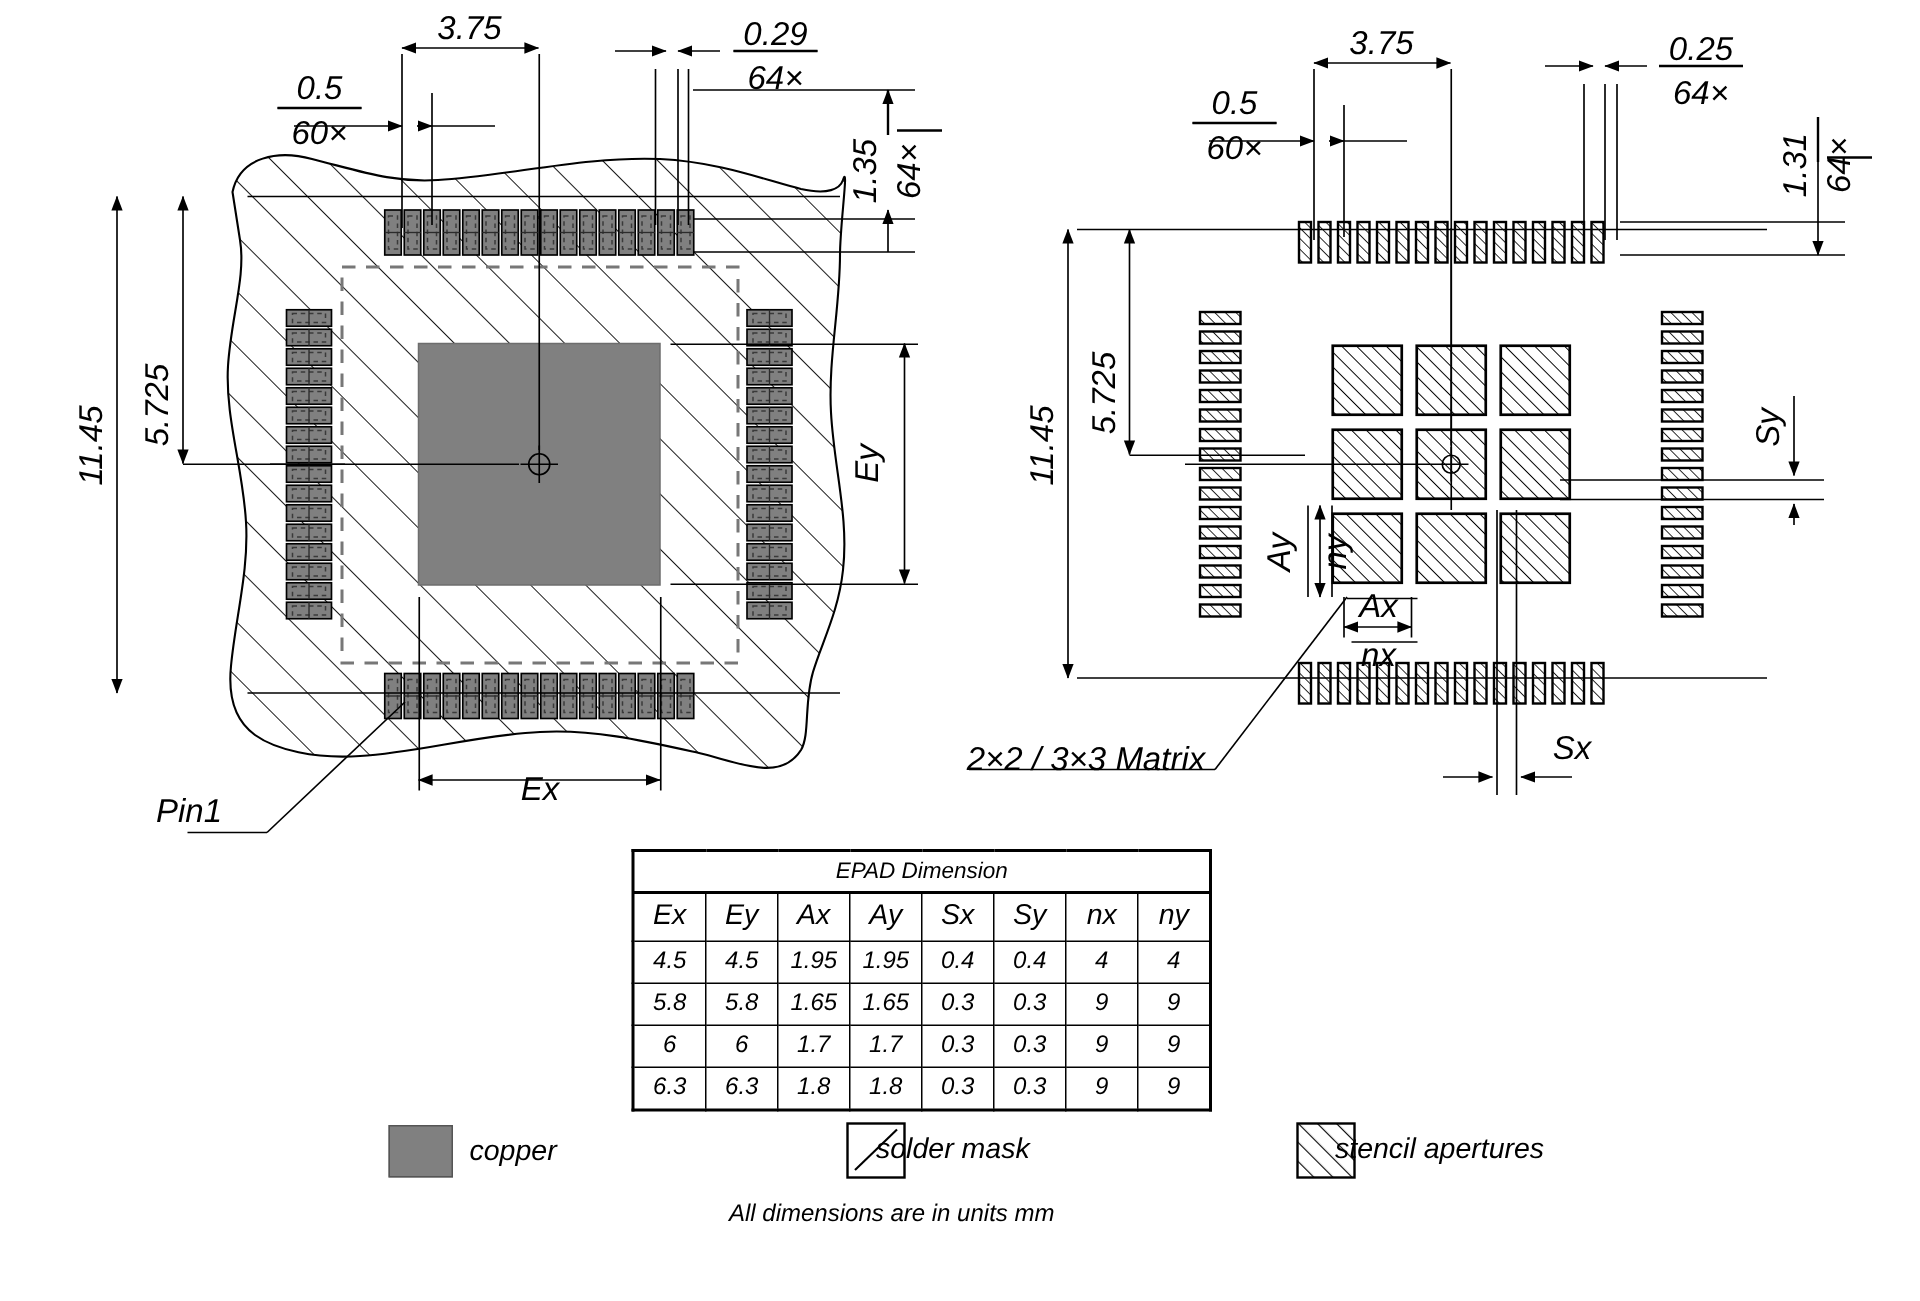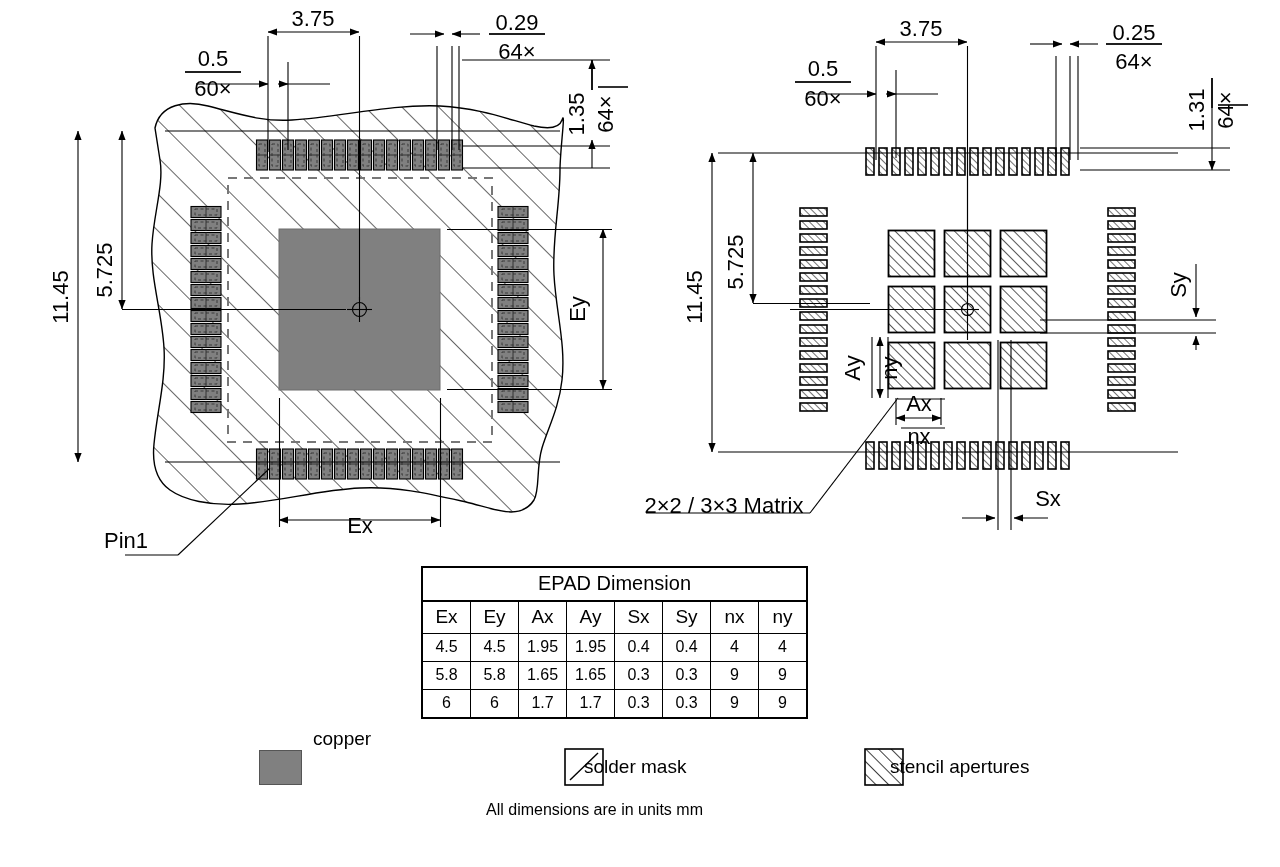--- a/index.html
+++ b/index.html
@@ -1,22 +1,22 @@
 <!DOCTYPE html>
 <html><head>
 <meta charset="utf-8">
 <style>
   html,body{margin:0;padding:0;background:#ffffff;}
   body{width:1280px;height:867px;font-family:"Liberation Sans",sans-serif;color:#000;overflow:hidden;position:relative;}
-  #root{position:relative;width:1280px;height:867px;}
+  #root{position:relative;width:1280px;height:867px;font-style:italic;}
   svg.fig{position:absolute;left:0;top:0;width:1280px;height:867px;}
   .tbl-wrap{position:absolute;left:421px;top:566px;}
   table.epad{border-collapse:collapse;border:2px solid #000;background:#fff;}
   table.epad td,table.epad th{border:1px solid #000;text-align:center;font-family:"Liberation Sans",sans-serif;}
-  table.epad th.title{font-size:20px;font-weight:normal;padding:4px 0 5px 0;border-bottom:2px solid #000;}
+  table.epad th.title{font-size:15px;font-weight:normal;padding:4px 0 5px 0;border-bottom:2px solid #000;}
   table.epad th.col{font-size:19px;font-weight:normal;padding:4px 0 5px 0;width:47px;}
   table.epad td.cell{font-size:16px;padding:4px 0 5px 0;width:47px;margin-left:20px;}
   .legend{position:absolute;font-size:19px;}
   .legend .lbl{position:absolute;white-space:nowrap;}
   .notes{position:absolute;left:486px;top:797px;font-size:16px;line-height:26px;white-space:nowrap;}
   .swatch{position:absolute;border:1px solid #555;}
   .copper-sw{background:#808080;}
 </style>
 </head>
 <body>
@@ -831,27 +831,37 @@
           <tr>
             <td class="cell">6</td>
             <td class="cell">6</td>
             <td class="cell">1.7</td>
             <td class="cell">1.7</td>
             <td class="cell">0.3</td>
             <td class="cell">0.3</td>
             <td class="cell">9</td>
             <td class="cell">9</td>
           </tr>
+          <tr>
+            <td class="cell">6.3</td>
+            <td class="cell">6.3</td>
+            <td class="cell">1.8</td>
+            <td class="cell">1.8</td>
+            <td class="cell">0.3</td>
+            <td class="cell">0.3</td>
+            <td class="cell">9</td>
+            <td class="cell">9</td>
+          </tr>
         </tbody>
     </table>
   </div>
 
   <div class="legend" style="left:0;top:0;width:1280px;height:867px;pointer-events:none;">
     <div class="swatch copper-sw" style="left:259px;top:750px;width:41px;height:33px;position:absolute;"></div>
-    <div class="lbl" style="left:313px;top:728px;">copper</div>
+    <div class="lbl" style="left:313px;top:757px;">copper</div>
 
     <div style="position:absolute;left:564px;top:748px;">
       <svg width="40" height="38" viewBox="0 0 40 38">
         <rect x="1" y="1" width="38" height="36" fill="#fff" stroke="#000" stroke-width="1.6"></rect>
         <line x1="6" y1="32" x2="34" y2="5" stroke="#000" stroke-width="1.4"></line>
       </svg>
     </div>
     <div class="lbl" style="left:584px;top:756px;">solder mask</div>
 
     <div style="position:absolute;left:864px;top:748px;">

